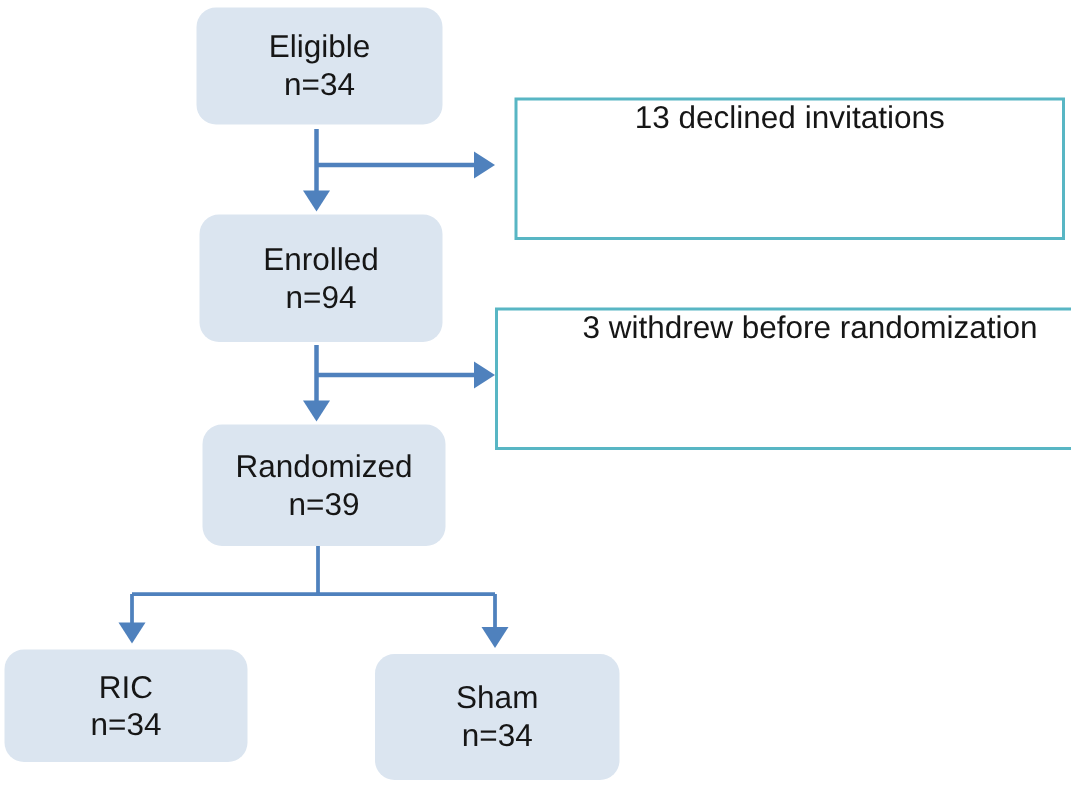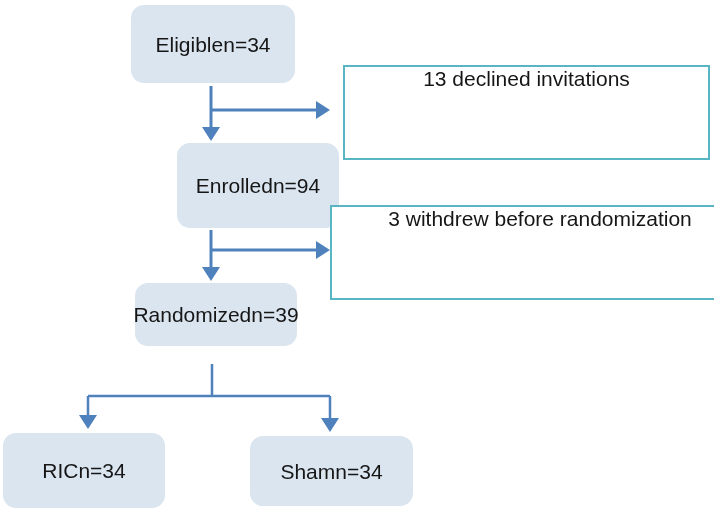--- a/index.html
+++ b/index.html
@@ -19,44 +19,44 @@
     width: 714px;
     height: 524px;
     background: #ffffff;
     overflow: hidden;
   }
   .node {
     position: absolute;
     background: var(--node-fill);
     border-radius: 13px;
     display: flex;
-    flex-direction: row;
+    flex-direction: column;
     align-items: center;
     justify-content: center;
     text-align: center;
     font-size: 21px;
     line-height: 25px;
     color: var(--text);
   }
   .note {
     position: absolute;
     background: #ffffff;
     border: 2px solid var(--note-border);
     display: flex;
     align-items: flex-start;
     justify-content: center;
     text-align: center;
     font-size: 21px;
     color: var(--text);
   }
   #node-eligible   { left: 131px; top: 5px;   width: 164px; height: 78px; }
-  #node-enrolled   { left: 133px; top: 143px; width: 162px; height: 85px; margin-left: 44px; }
-  #node-randomized { left: 135px; top: 283px; width: 162px; height: 63px; }
+  #node-enrolled   { left: 133px; top: 143px; width: 162px; height: 85px; }
+  #node-randomized { left: 135px; top: 283px; width: 162px; height: 81px; }
   #node-ric        { left: 3px;   top: 433px; width: 162px; height: 75px; }
-  #node-sham       { left: 250px; top: 436px; width: 163px; height: 70px; text-align: center; }
+  #node-sham       { left: 250px; top: 436px; width: 163px; height: 84px; text-align: center; }
   #note-declined   { left: 343px; top: 65px;  width: 367px; height: 95px; }
   #note-withdrew   { left: 330px; top: 205px; width: 420px; height: 95px; }
   svg.connectors {
     position: absolute;
     left: 0; top: 0;
     width: 714px; height: 524px;
     pointer-events: none;
   }
   svg.connectors line, svg.connectors path {
     stroke: var(--arrow);

